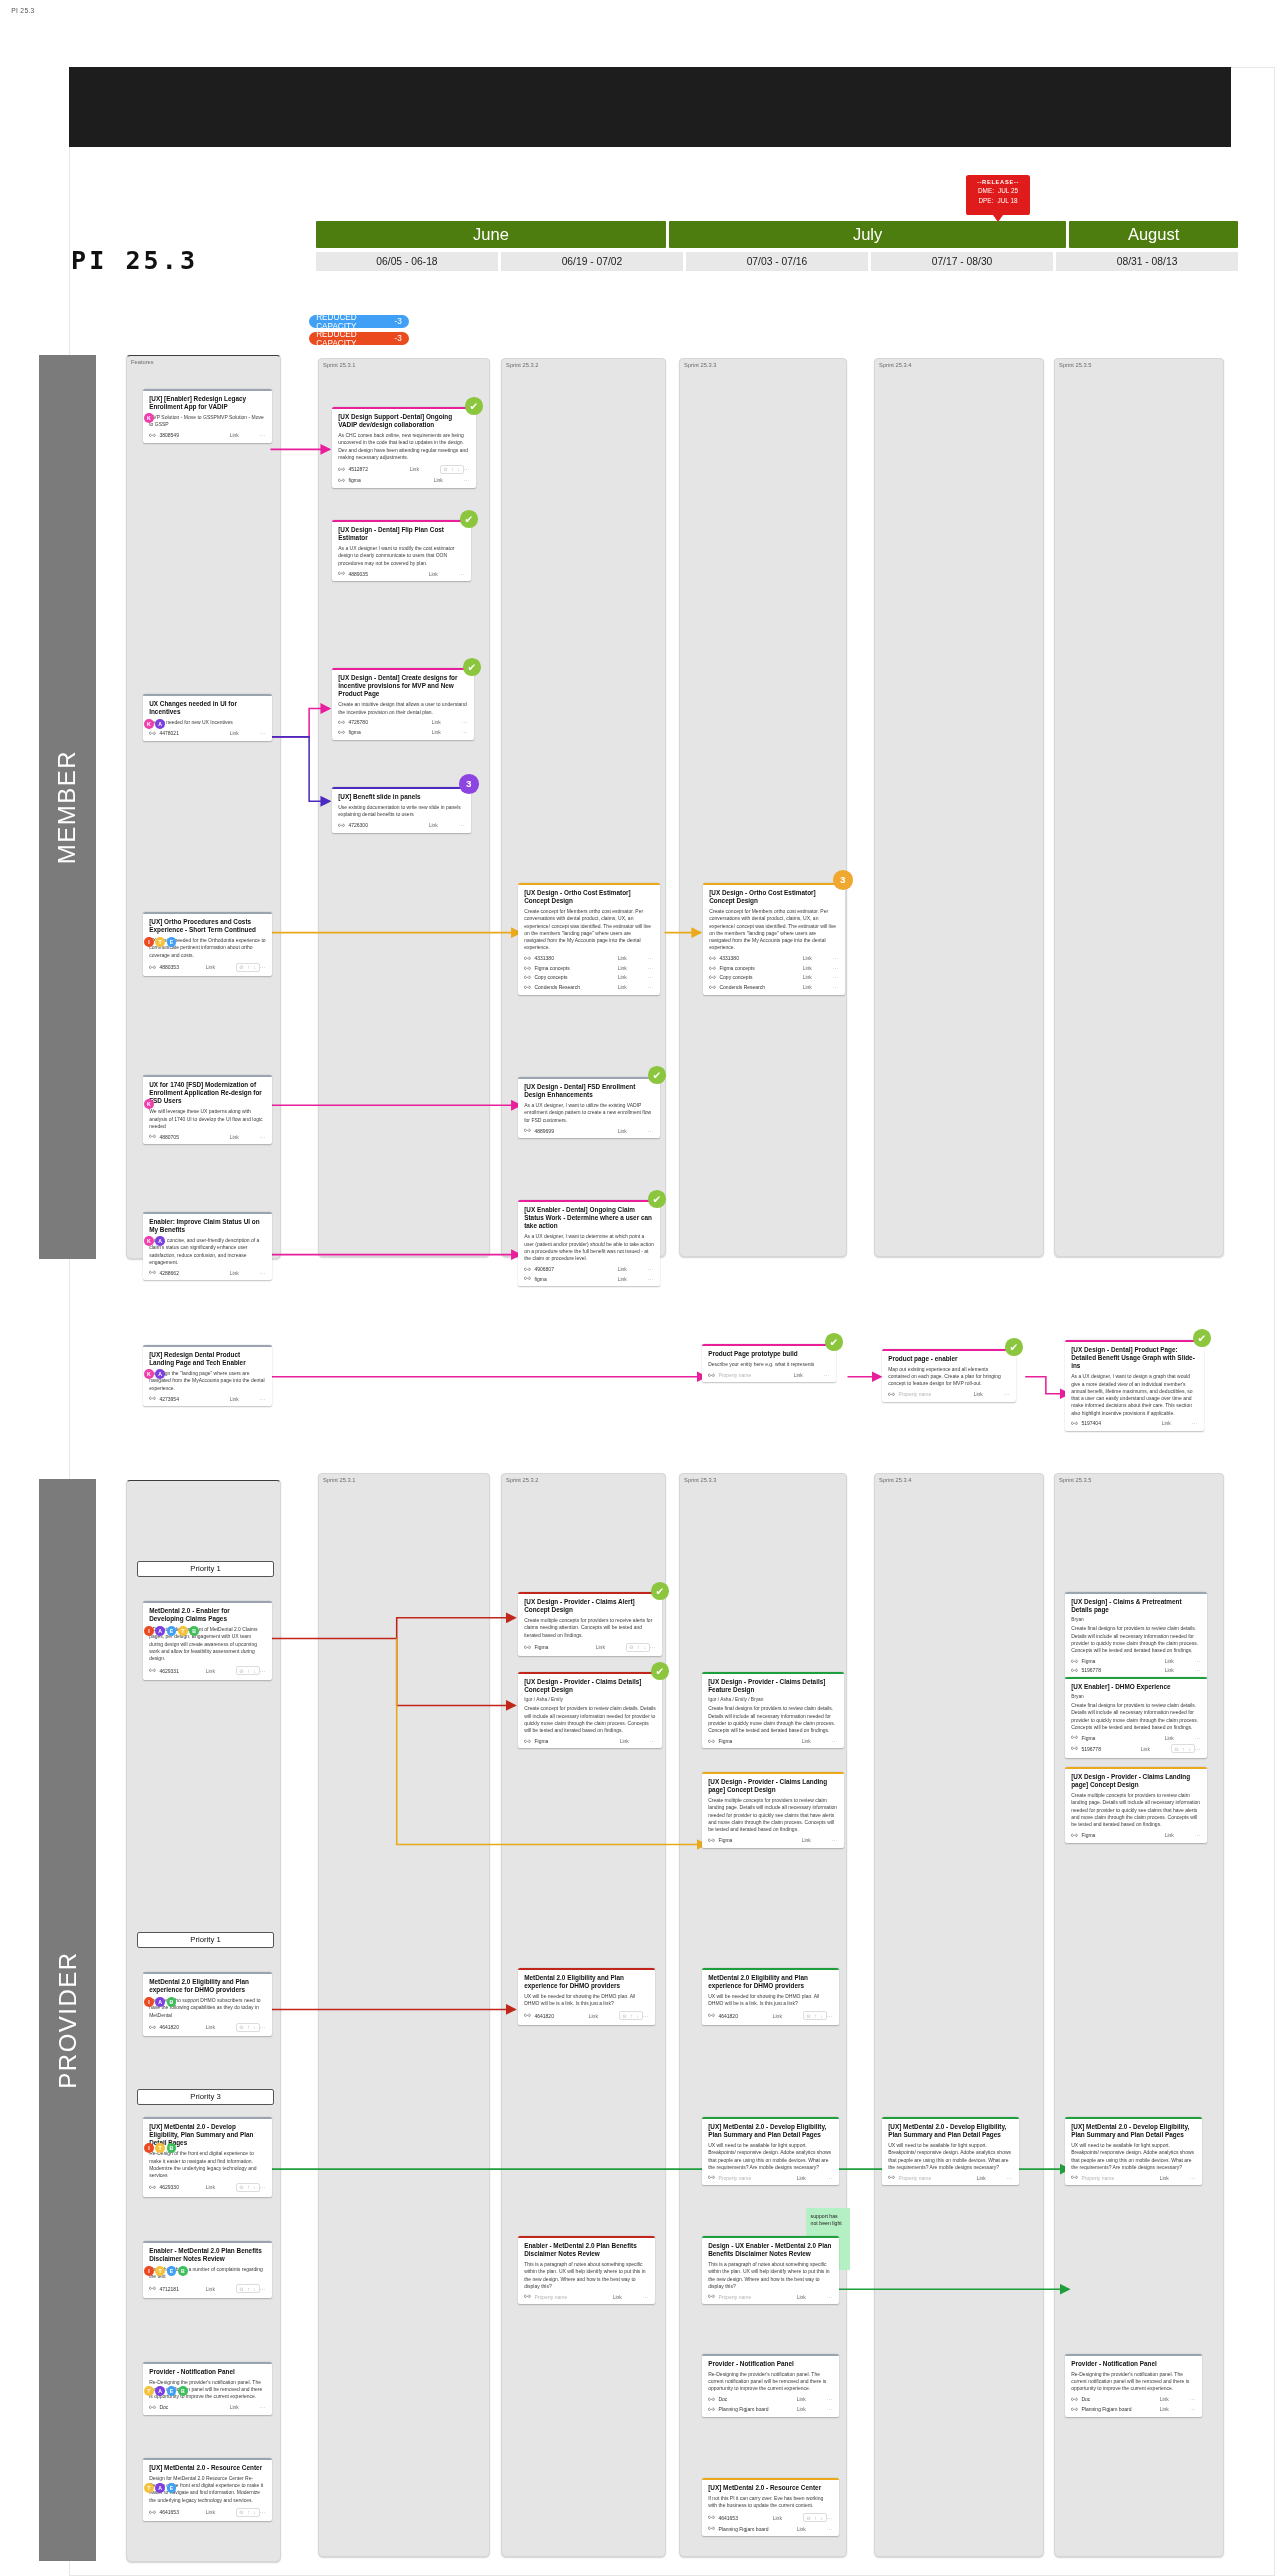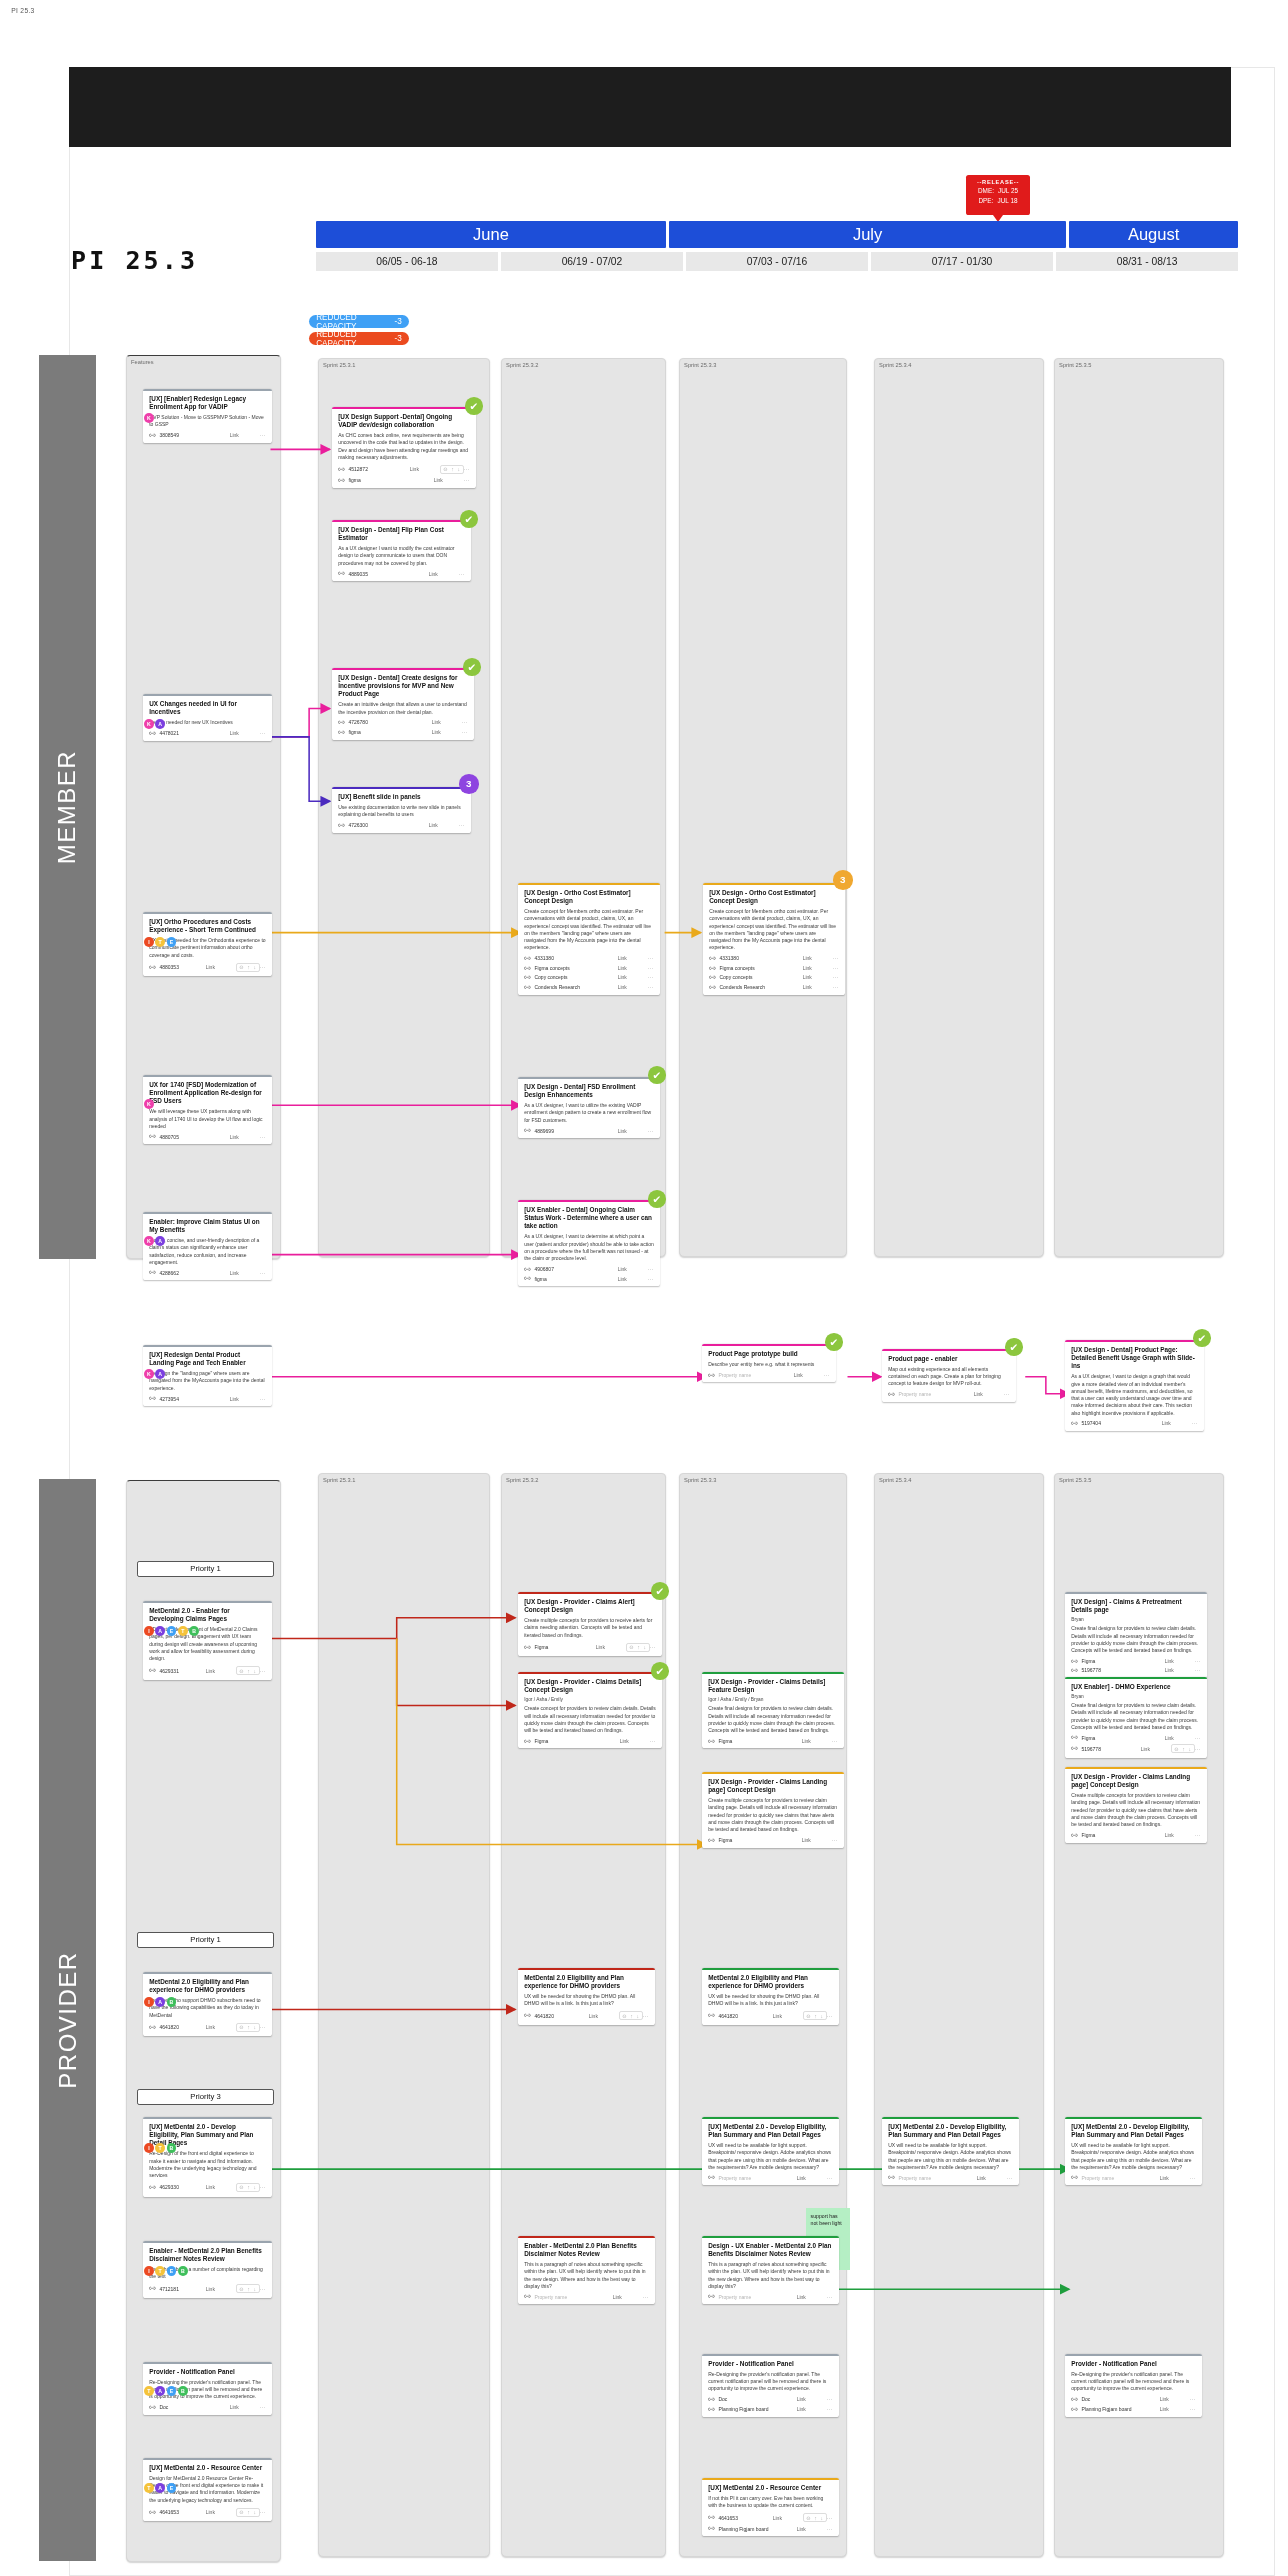--- a/index.html
+++ b/index.html
@@ -17,21 +17,21 @@
   
   .banner{ position:absolute; left:69px; top:67px; width:1162px; height:80px;
            background:#1d1d1d; color:#fff; padding:19.6px 0 0 26px;}
   .banner .sub{ font-size:12.4px; font-weight:bold; letter-spacing:0.2px;}
   .banner .big{ font-size:22px; font-weight:bold; margin-top:5.2px; letter-spacing:0.2px;}
   
   .pi-label{ position:absolute; left:71px; top:246px; font-size:25px; font-weight:bold;
              letter-spacing:3.1px; font-family:"DejaVu Sans Mono", monospace;}
   
   .months{ position:absolute; left:316px; top:221px; width:922px; height:27px; display:flex; gap:3.1px;}
-  .month{ background:#1d4ed8; color:#fff; font-size:16.5px; display:flex; align-items:center;
+  .month{ background:#4d7c0f; color:#fff; font-size:16.5px; display:flex; align-items:center;
           justify-content:center; border-radius:1px;}
   .m-june{ flex:0 0 350px;} .m-july{ flex:0 0 397px;} .m-aug{ flex:1;}
   
   .sprintdates{ position:absolute; left:316px; top:252px; width:922px; height:18.5px; display:flex; gap:3.1px;}
   .sd{ background:#e8e8e8; color:#222; font-size:10.3px; display:flex; align-items:center;
        justify-content:center; flex:1 1 0;}
   
   .release{ position:absolute; left:966px; top:175px; width:64px; height:40px;
             background:#e01b1b; color:#fff; border-radius:2.6px; text-align:center; padding-top:3.6px;}
   .release .rl{ font-size:5.7px; letter-spacing:0.7px; font-weight:bold;}
@@ -114,21 +114,21 @@
 
 <div class="months">
   <div class="month m-june">June</div>
   <div class="month m-july">July</div>
   <div class="month m-aug">August</div>
 </div>
 <div class="sprintdates">
   <div class="sd">06/05 - 06-18</div>
   <div class="sd">06/19 - 07/02</div>
   <div class="sd">07/03 - 07/16</div>
-  <div class="sd">07/17 - 01/30</div>
+  <div class="sd">07/17 - 08/30</div>
   <div class="sd">08/31 - 08/13</div>
 </div>
 
 <div class="chips">
   <div class="chip blue">
     <span>REDUCED CAPACITY</span>
     <span>-3</span>
   </div>
   <div class="chip red">
     <span>REDUCED CAPACITY</span>

